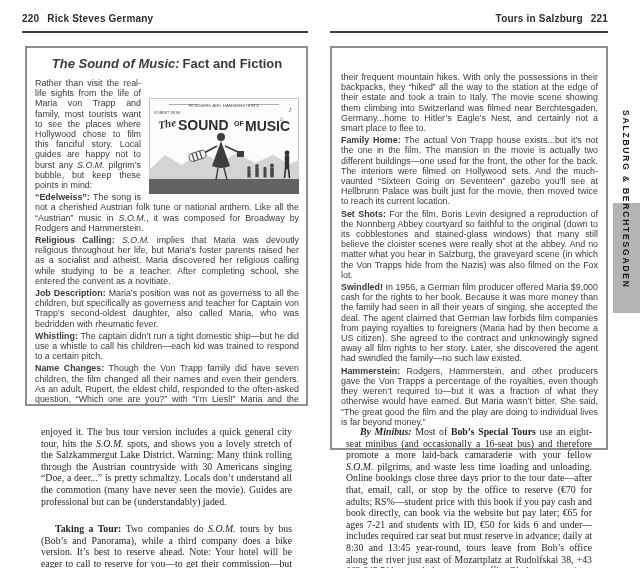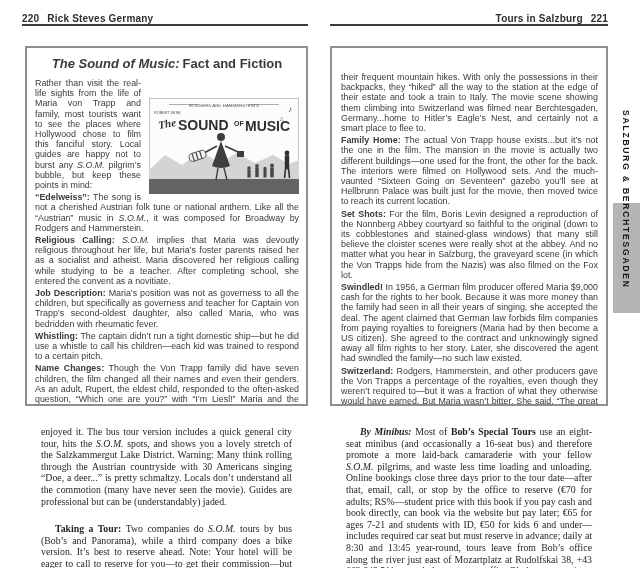--- a/index.html
+++ b/index.html
@@ -3,27 +3,27 @@
 <meta charset="utf-8">
 <style>
   html,body{margin:0;padding:0;background:#e9e9e9;}
   .canvas{position:relative;width:640px;height:568px;background:#ffffff;overflow:hidden;
           font-family:"Liberation Sans",sans-serif;}
   .page{position:absolute;top:0;height:100%;}
   .page-left{left:22px;width:286px;}
   .page-right{left:330px;width:278px;}
 
   .page-header{position:absolute;top:13px;left:0;right:0;display:flex;gap:8px;align-items:baseline;
-               border-bottom:2px solid #3c3c3c;padding-bottom:0;
+               border-bottom:2px solid #3c3c3c;padding-bottom:7px;
                font-weight:bold;font-size:10px;color:#2e2e2e;letter-spacing:.2px;}
   .page-right .page-header{justify-content:flex-end;}
 
   .som-box{position:absolute;top:46px;border:2px solid #8f8f8f;box-sizing:border-box;overflow:hidden;background:#fff;}
   .page-left .som-box{left:3px;right:0;height:360px;padding:5px 7px 5px 8px;}
-  .page-right .som-box{left:0;width:278px;height:360px;padding:24px 8px 5px 9px;}
+  .page-right .som-box{left:0;width:278px;height:404px;padding:24px 8px 5px 9px;}
 
   .som-title{text-align:center;font-size:13px;color:#3a3a3a;margin:3px 0 7px;font-weight:bold;}
   .som-title .t-ital{font-style:italic;margin-right:3px;}
 
   .box-text p{margin:0 0 2px;font-size:8.9px;line-height:10.2px;color:#3a3a3a;text-align:justify;}
   .s-b{font-weight:bold;}
   .s-i{font-style:italic;}
   .s-bi{font-weight:bold;font-style:italic;}
 
   .poster-float{float:right;width:150px;height:96px;margin:20px 0 5px 8px;}
@@ -121,21 +121,21 @@
       <span>Tours in Salzburg</span>
       <span>221</span>
     </div>
 
     <div class="som-box">
       <div class="box-text">
           <p><span>their frequent mountain hikes. With only the possessions in their backpacks, they “hiked” all the way to the station at the edge of their estate and took a train to Italy. The movie scene showing them climbing into Switzerland was filmed near Berchtesgaden, Germany...home to Hitler’s Eagle’s Nest, and certainly not a smart place to flee to.</span></p>
           <p><span class="s-b">Family Home:</span><span> The actual Von Trapp house exists...but it’s not the one in the film. The mansion in the movie is actually two different buildings—one used for the front, the other for the back. The interiors were filmed on Hollywood sets. And the much-vaunted “Sixteen Going on Seventeen” gazebo you’ll see at Hellbrunn Palace was built just for the movie, then moved twice to reach its current location.</span></p>
           <p><span class="s-b">Set Shots:</span><span> For the film, Boris Levin designed a reproduction of the Nonnberg Abbey courtyard so faithful to the original (down to its cobblestones and stained-glass windows) that many still believe the cloister scenes were really shot at the abbey. And no matter what you hear in Salzburg, the graveyard scene (in which the Von Trapps hide from the Nazis) was also filmed on the Fox lot.</span></p>
           <p><span class="s-b">Swindled!</span><span> In 1956, a German film producer offered Maria $9,000 cash for the rights to her book. Because it was more money than the family had seen in all their years of singing, she accepted the deal. The agent claimed that German law forbids film companies from paying royalties to foreigners (Maria had by then become a US citizen). She agreed to the contract and unknowingly signed away all film rights to her story. Later, she discovered the agent had swindled the family—no such law existed.</span></p>
-          <p><span class="s-b">Switzerland:</span><span> Rodgers, Hammerstein, and other producers gave the Von Trapps a percentage of the royalties, even though they weren’t required to—but it was a fraction of what they otherwise would have earned. But Maria wasn’t bitter. She said, “The great good the film and the play are doing to individual lives is far beyond money.”</span></p>
+          <p><span class="s-b">Hammerstein:</span><span> Rodgers, Hammerstein, and other producers gave the Von Trapps a percentage of the royalties, even though they weren’t required to—but it was a fraction of what they otherwise would have earned. But Maria wasn’t bitter. She said, “The great good the film and the play are doing to individual lives is far beyond money.”</span></p>
         </div>
     </div>
 
     <div class="body-text">
         <p class="indent"><span class="s-bi">By Minibus:</span><span> Most of </span><span class="s-b">Bob’s Special Tours</span><span> use an eight-seat minibus (and occasionally a 16-seat bus) and therefore promote a more laid-back camaraderie with your fellow </span><span class="s-i">S.O.M.</span><span> pilgrims, and waste less time loading and unloading. Online bookings close three days prior to the tour date—after that, email, call, or stop by the office to reserve (€70 for adults; RS%—student price with this book if you pay cash and book directly, can book via the website but pay later; €65 for ages 7-21 and students with ID, €50 for kids 6 and under—includes required car seat but must reserve in advance; daily at 8:30 and 13:45 year-round, tours leave from Bob’s office along the river just east of Mozartplatz at Rudolfskai 38, +43 662 849 511, www.bobstours.com, office@bobstours.com).</span></p>
       </div>
   </div>
 
   <div class="edge-tab-bg"></div>
   <div class="edge-tab">

